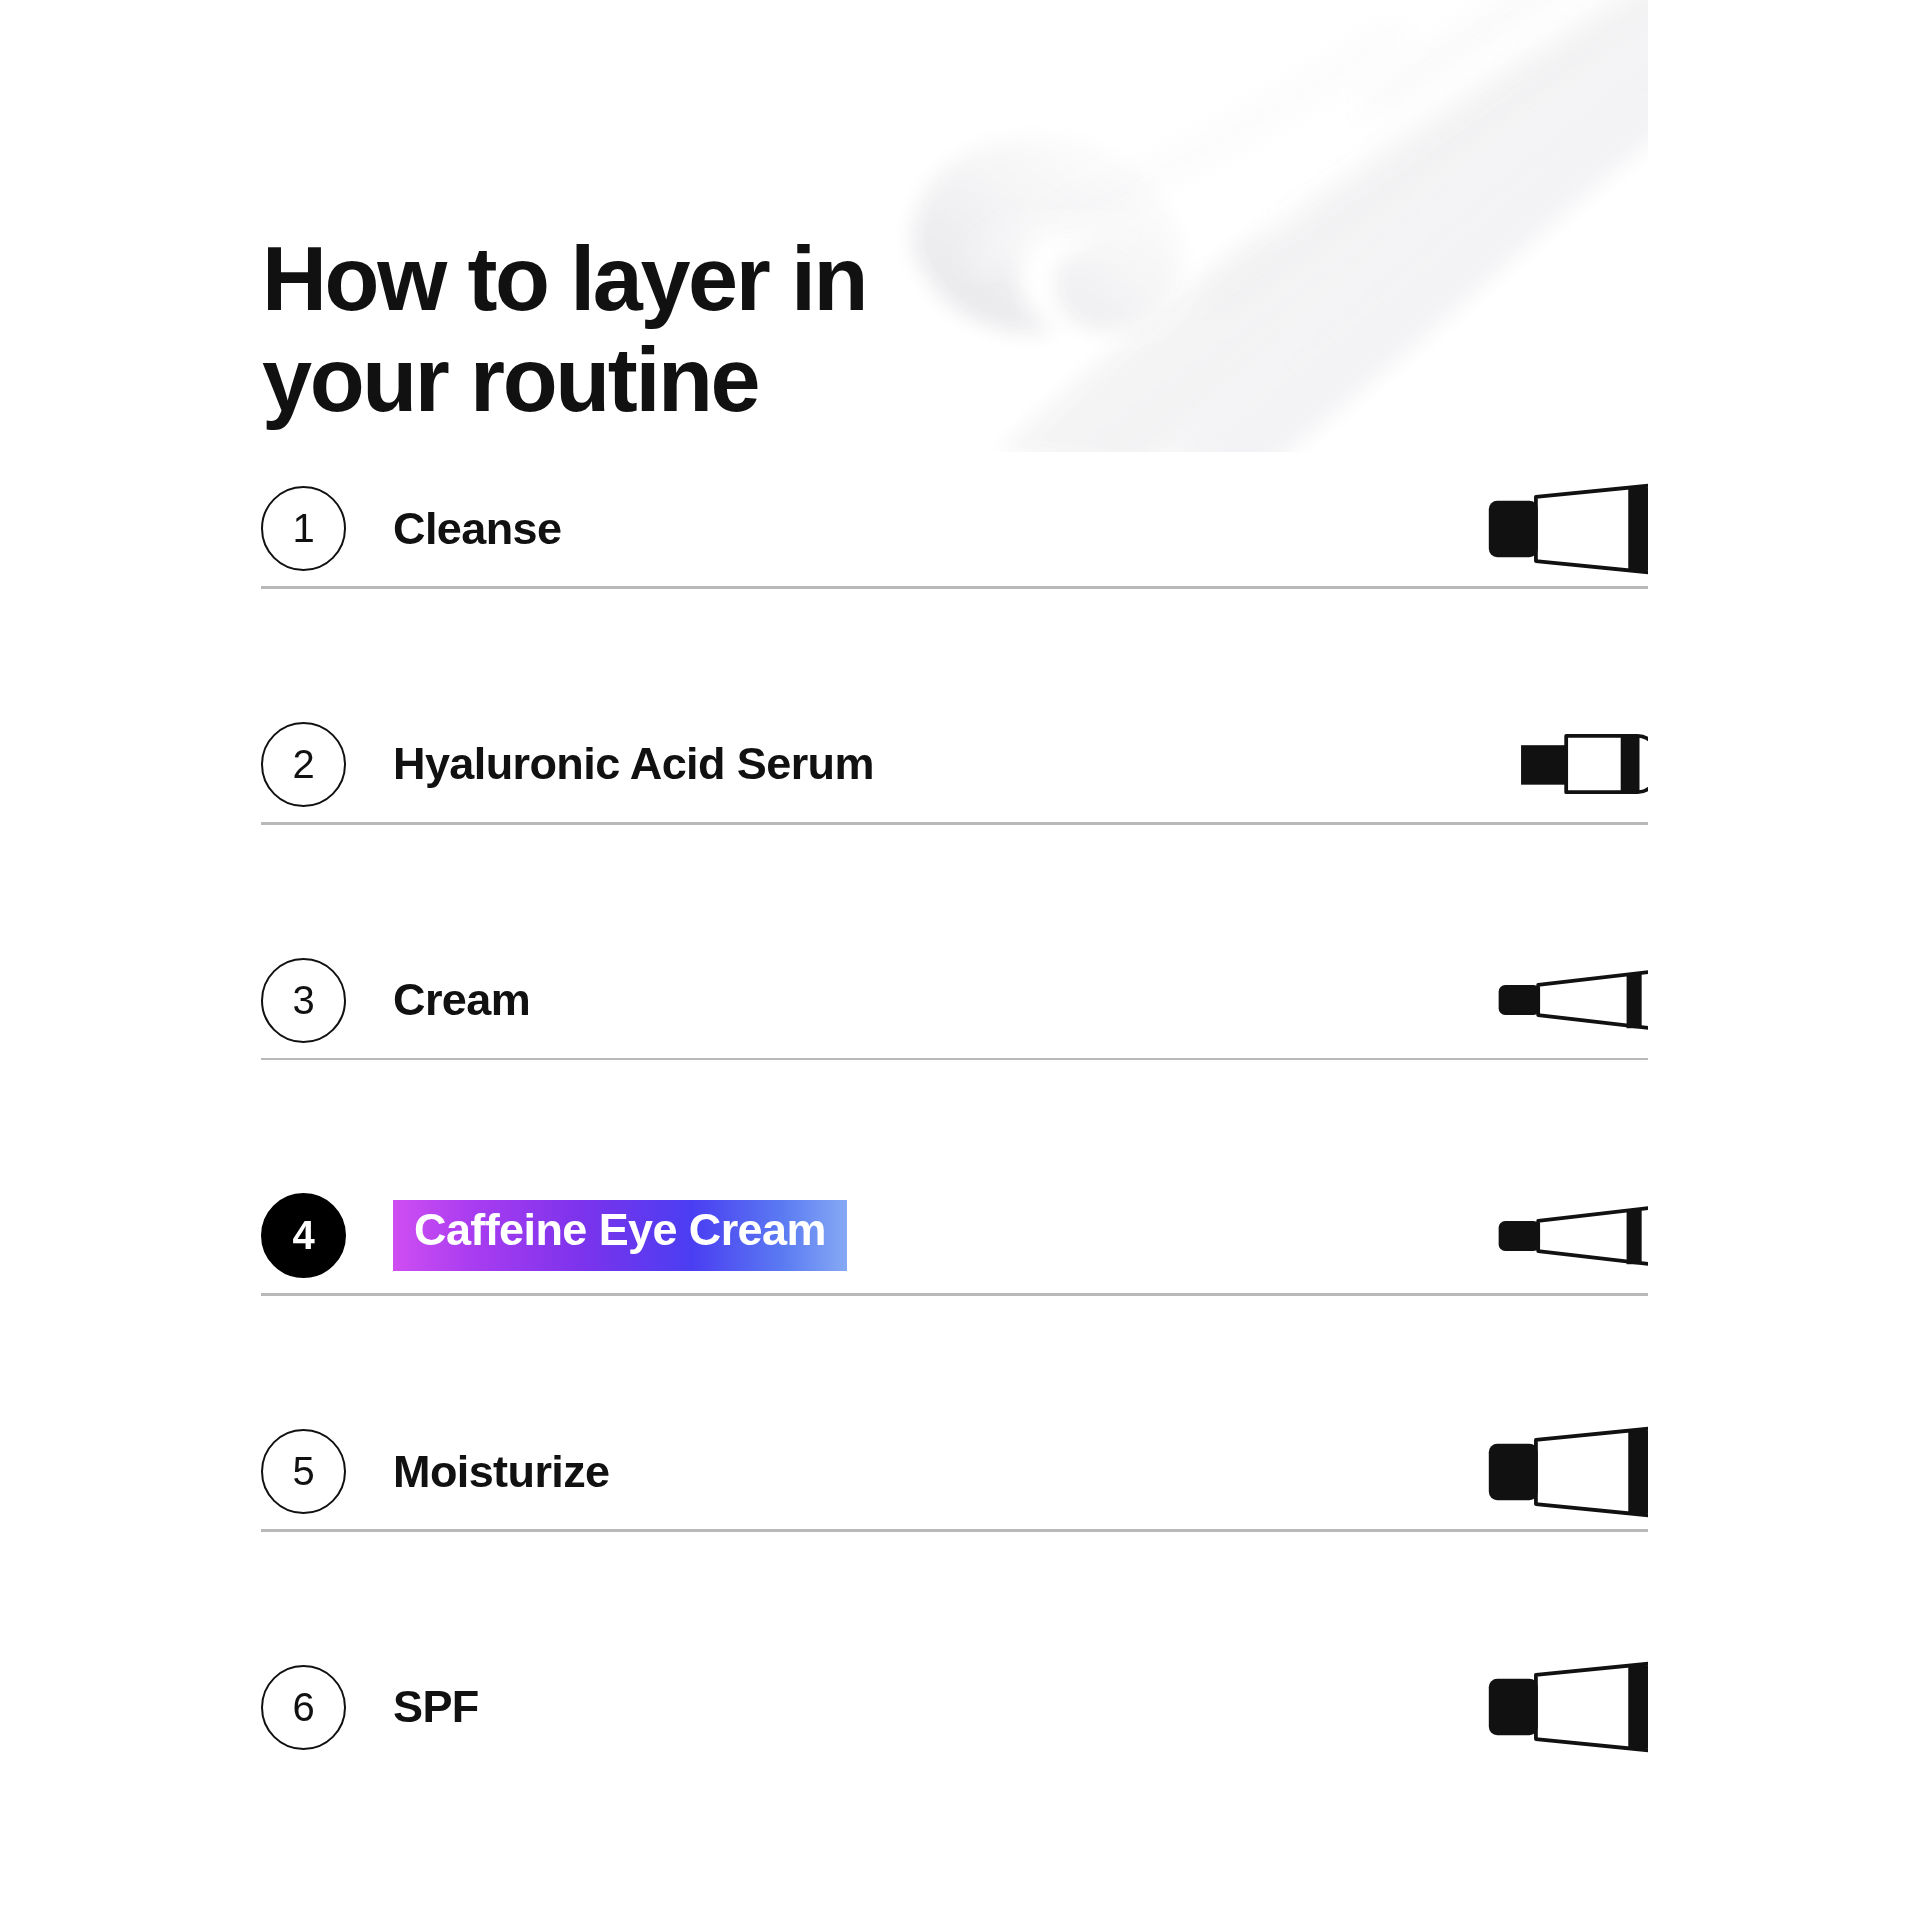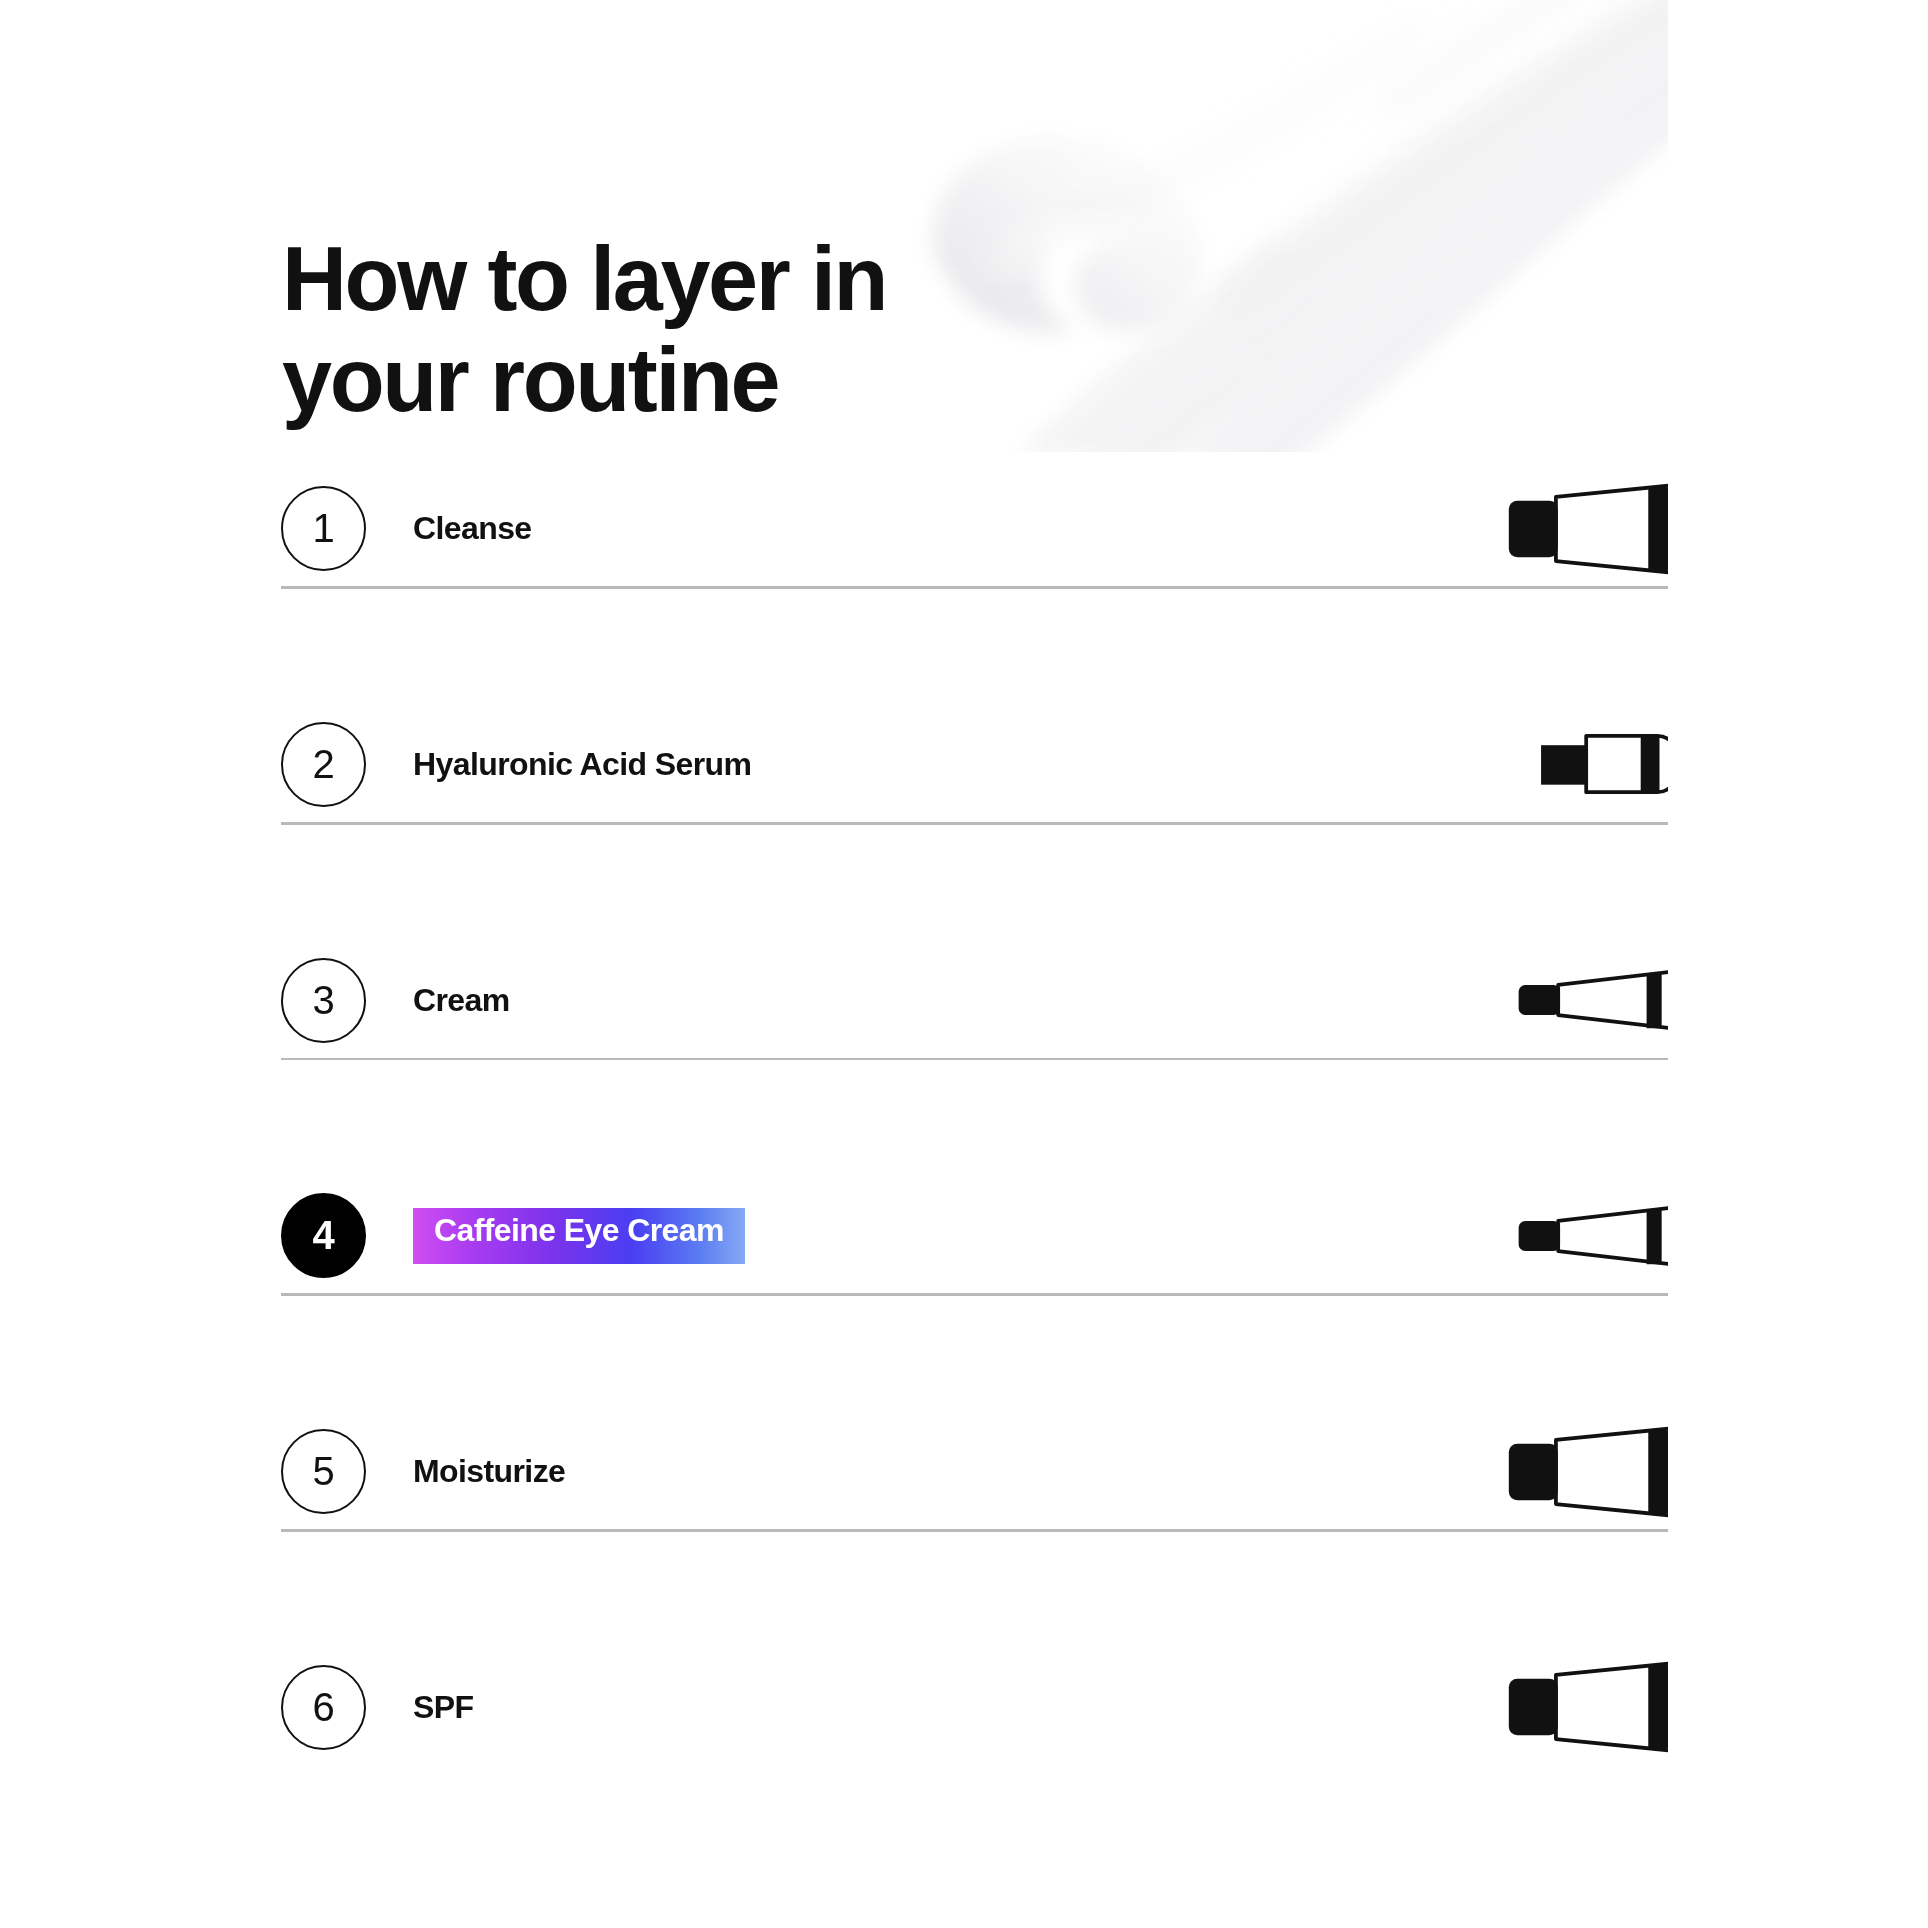--- a/index.html
+++ b/index.html
@@ -11,21 +11,20 @@
     font-family: "Liberation Sans", sans-serif;
     -webkit-font-smoothing: antialiased;
   }
 
   #page {
     position: relative;
     width: 1648px;
     height: 1928px;
     background: #ffffff;
     overflow: hidden;
-    margin-left: 20px;
   }
 
   
   .cream-photo {
     position: absolute;
     top: -56px;
     right: -38px;
     width: 923px;
     height: 508px;
     pointer-events: none;
@@ -86,21 +85,21 @@
   }
 
   .label-wrap {
     flex: 1 1 auto;
     margin-left: 47px;
     display: flex;
     align-items: center;
     min-width: 0;
   }
   .label {
-    font-size: 32px;
+    font-size: 45px;
     font-weight: 700;
     letter-spacing: -0.6px;
     color: #111111;
     white-space: nowrap;
   }
   .row.active .label {
     color: #ffffff;
     padding: 4px 21px 15px 21px;
     background-image: linear-gradient(90deg,
         #cf4ef2 0%,

